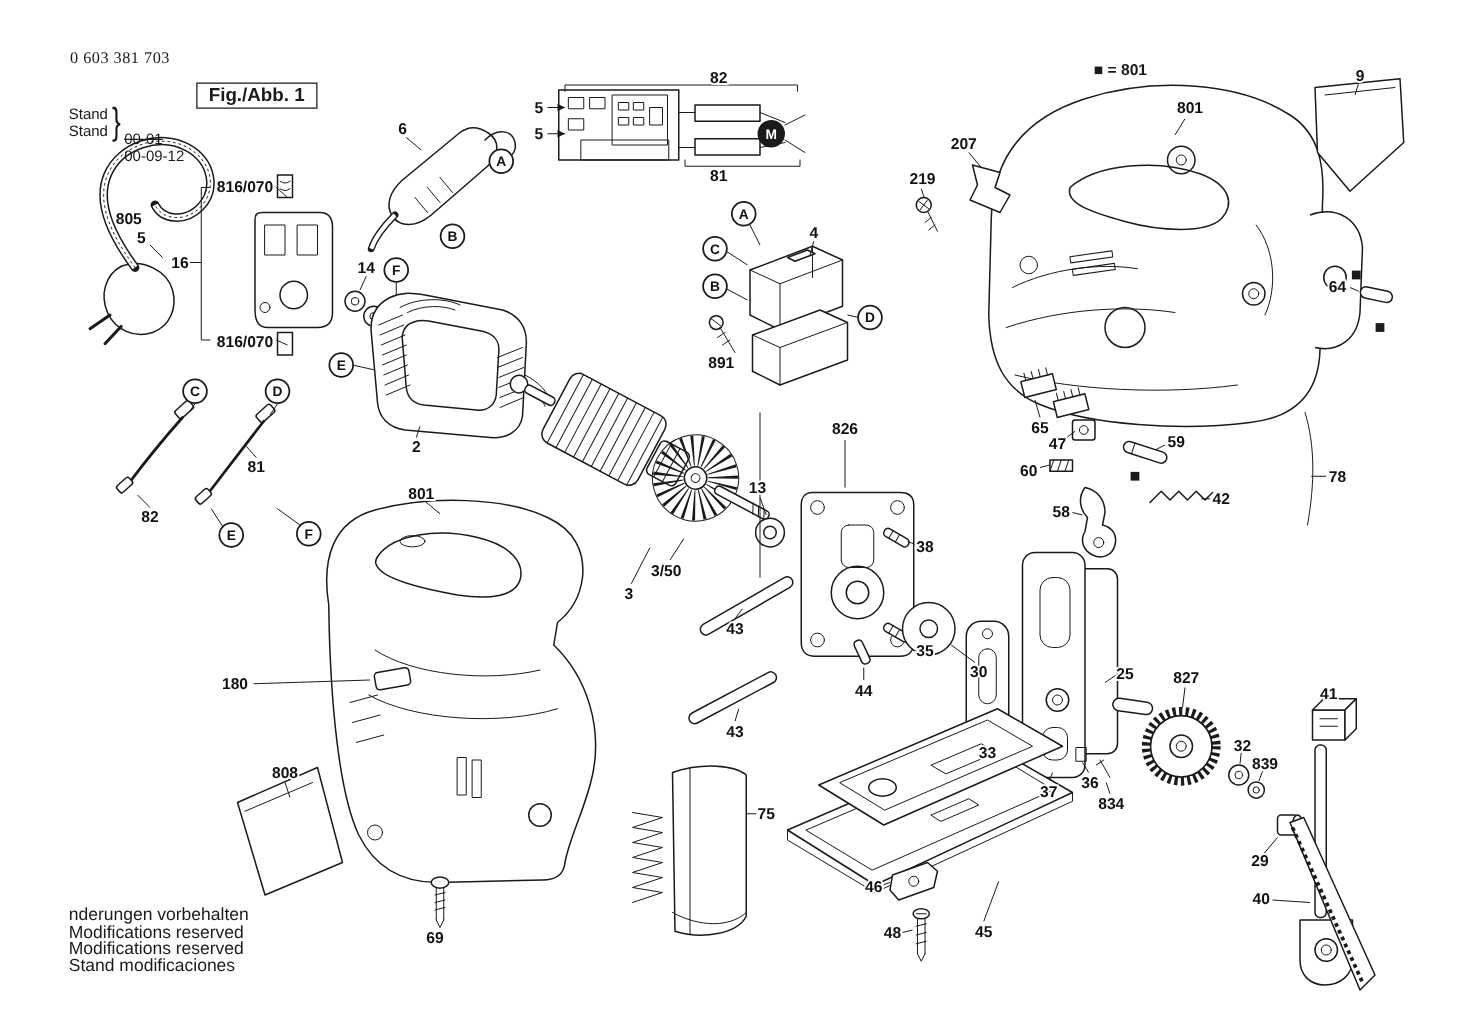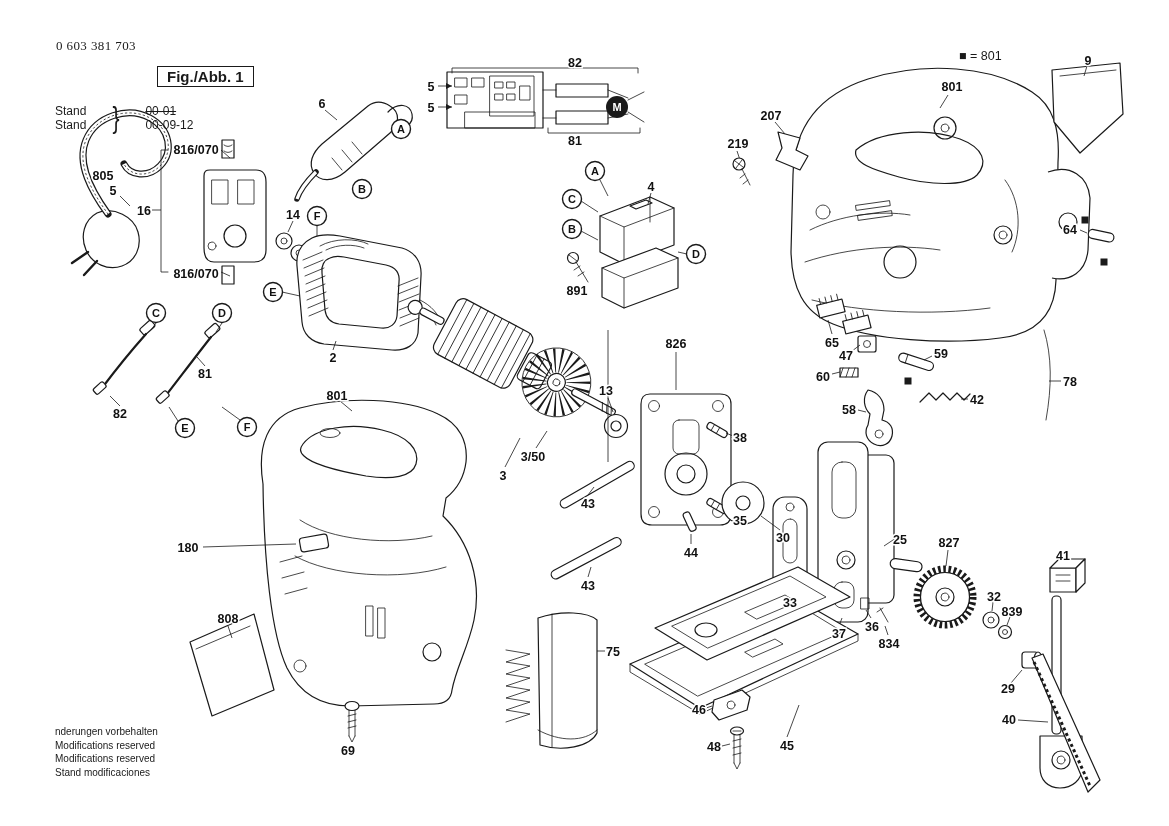--- a/index.html
+++ b/index.html
@@ -1,27 +1,27 @@
 <!DOCTYPE html>
 <html><head>
 <meta charset="utf-8">
 <style>
   html,body{margin:0;padding:0;background:#fff;}
   .page{position:relative;width:1169px;height:826px;background:#fff;overflow:hidden;
         font-family:"Liberation Sans",sans-serif;color:#1a1a1a;}
   .abs{position:absolute;}
   .part-number{left:56px;top:38px;font-size:13px;letter-spacing:.4px;font-family:Liberation Serif, serif;}
-  .stand-issue{left:55px;top:64px;display:flex;align-items:flex-end;font-size:12px;line-height:14px;gap:23px;}
+  .stand-issue{left:55px;top:64px;display:flex;align-items:center;font-size:12px;line-height:14px;}
   .si-labels div{padding-right:2px;}
   .si-brace{font-size:30px;font-weight:400;transform:scaleX(.7);line-height:28px;}
   .si-values{padding-left:1px;margin-top:40px;}
   .strike{text-decoration:line-through;}
   .fig-box{left:157px;top:66px;border:1.7px solid #1a1a1a;padding:1px 9px;font-size:15px;font-weight:bold;background:#fff;text-align:center;}
-  .legend{left:959px;top:49px;font-size:12.5px;font-weight:400;}
-  .footer{left:55px;top:725px;font-size:10px;line-height:13.5px;}
+  .legend{left:875px;top:49px;font-size:12.5px;font-weight:700;}
+  .footer{left:55px;top:725px;font-size:14px;line-height:13.5px;}
   svg{position:absolute;left:0;top:0;}
   .ln{stroke:#1a1a1a;stroke-width:1.2;fill:none;stroke-linecap:round;stroke-linejoin:round;}
   .fw{stroke:#1a1a1a;stroke-width:1.2;fill:#fff;stroke-linejoin:round;}
   .thin{stroke-width:.8;}
   .ldr{stroke:#1a1a1a;stroke-width:.8;fill:none;}
   .callout{font:600 12.5px "Liberation Sans",sans-serif;fill:#111;paint-order:stroke;stroke:#fff;stroke-width:3px;}
   .letter-txt{font:700 11px "Liberation Sans",sans-serif;fill:#111;}
   .motor-txt{font:700 11px "Liberation Sans",sans-serif;fill:#fff;}
 </style>
 </head>

